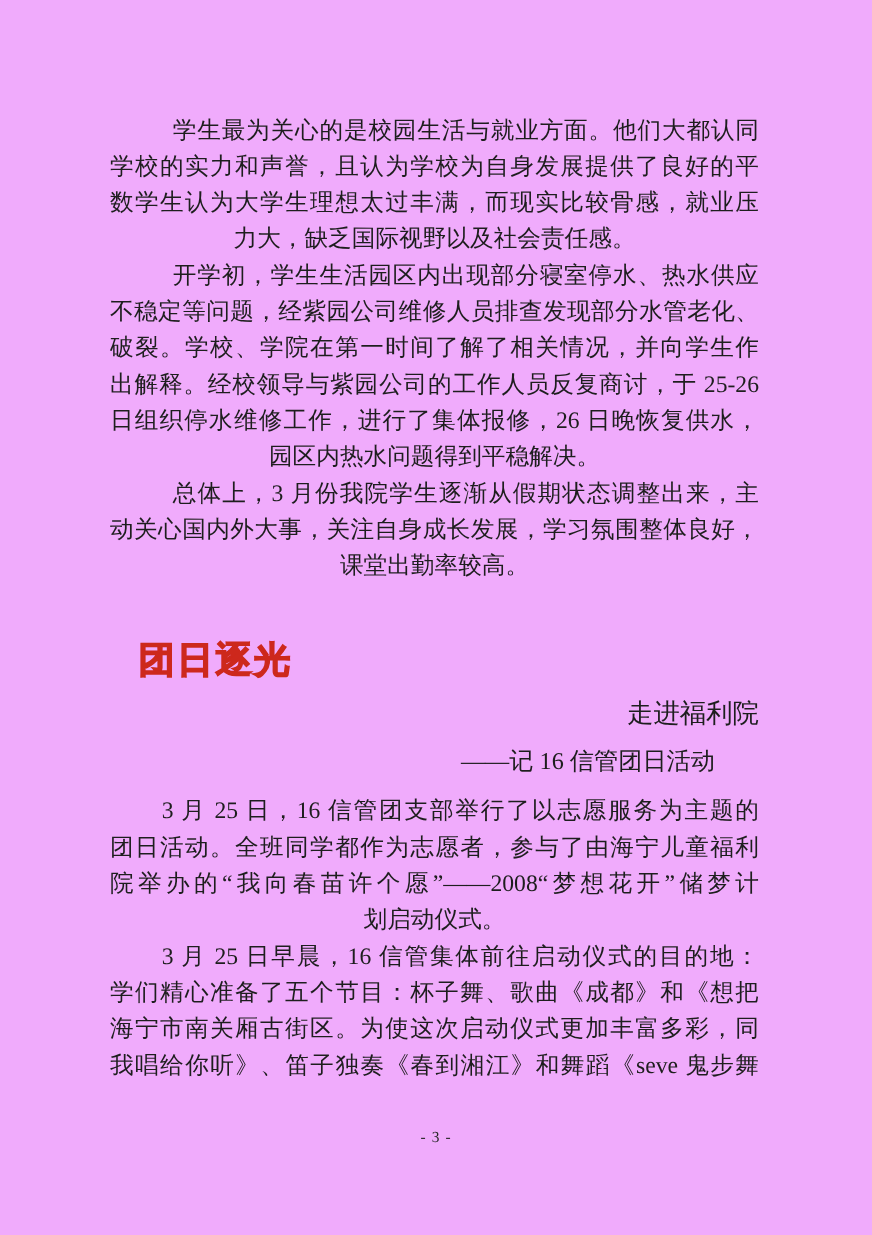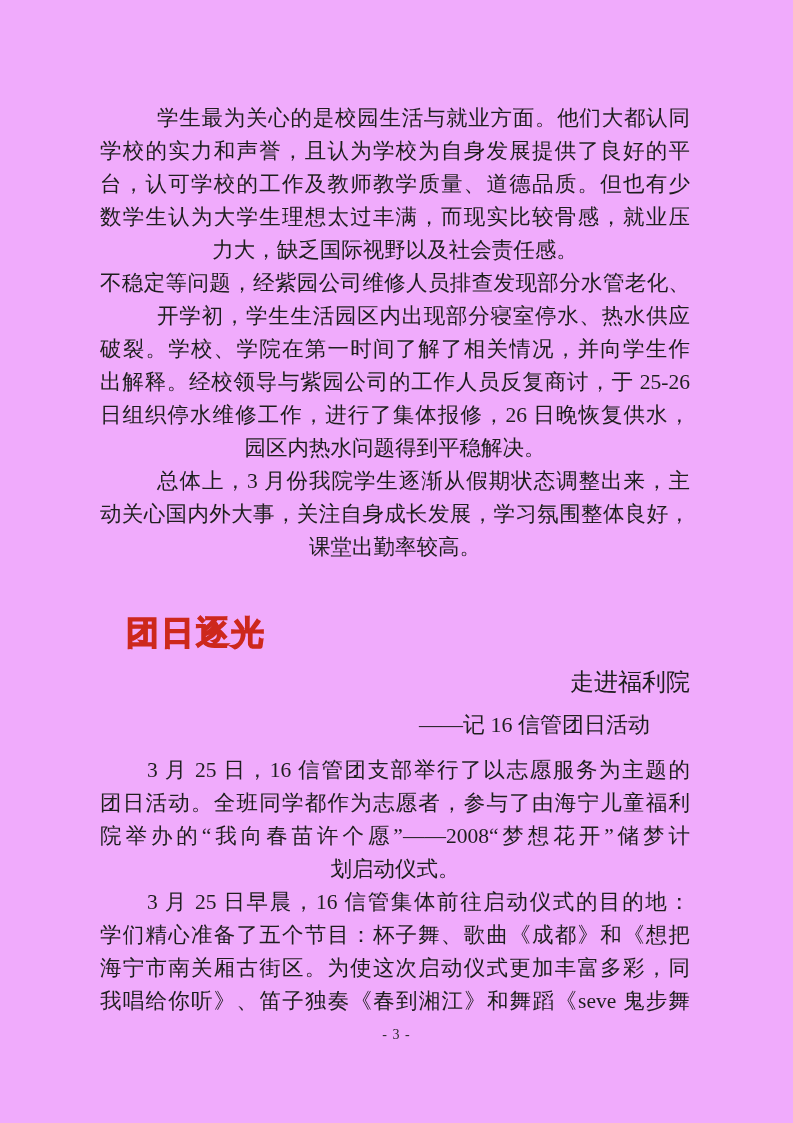--- a/index.html
+++ b/index.html
@@ -61,28 +61,27 @@
 </style>
 </head>
 <body>
 
 <div class="page">
   <div class="content">
 
     <div class="para">
       <div class="ln first">学生最为关心的是校园生活与就业方面。他们大都认同</div>
       <div class="ln">学校的实力和声誉，且认为学校为自身发展提供了良好的平</div>
-      <div class="ln">台，认可学校的工作及教师教学质量、道德品质。但也有少</div>
       <div class="ln">数学生认为大学生理想太过丰满，而现实比较骨感，就业压</div>
       <div class="ln last">力大，缺乏国际视野以及社会责任感。</div>
     </div>
 
     <div class="para">
+      <div class="ln first">开学初，学生生活园区内出现部分寝室停水、热水供应</div>
       <div class="ln">不稳定等问题，经紫园公司维修人员排查发现部分水管老化、</div>
-      <div class="ln first">开学初，学生生活园区内出现部分寝室停水、热水供应</div>
       <div class="ln">破裂。学校、学院在第一时间了解了相关情况，并向学生作</div>
       <div class="ln">出解释。经校领导与紫园公司的工作人员反复商讨，于 25-26</div>
       <div class="ln">日组织停水维修工作，进行了集体报修，26 日晚恢复供水，</div>
       <div class="ln last">园区内热水问题得到平稳解决。</div>
     </div>
 
     <div class="para">
       <div class="ln first">总体上，3 月份我院学生逐渐从假期状态调整出来，主</div>
       <div class="ln">动关心国内外大事，关注自身成长发展，学习氛围整体良好，</div>
       <div class="ln last">课堂出勤率较高。</div>

